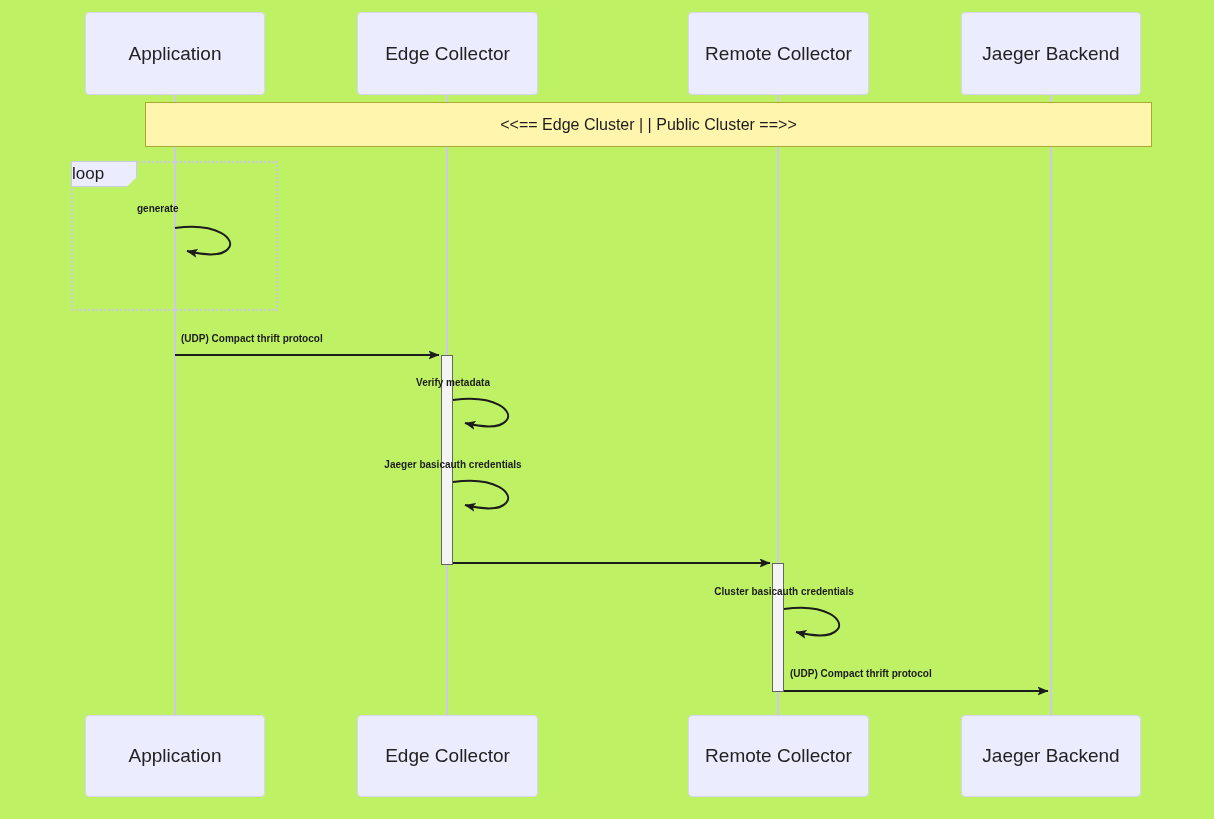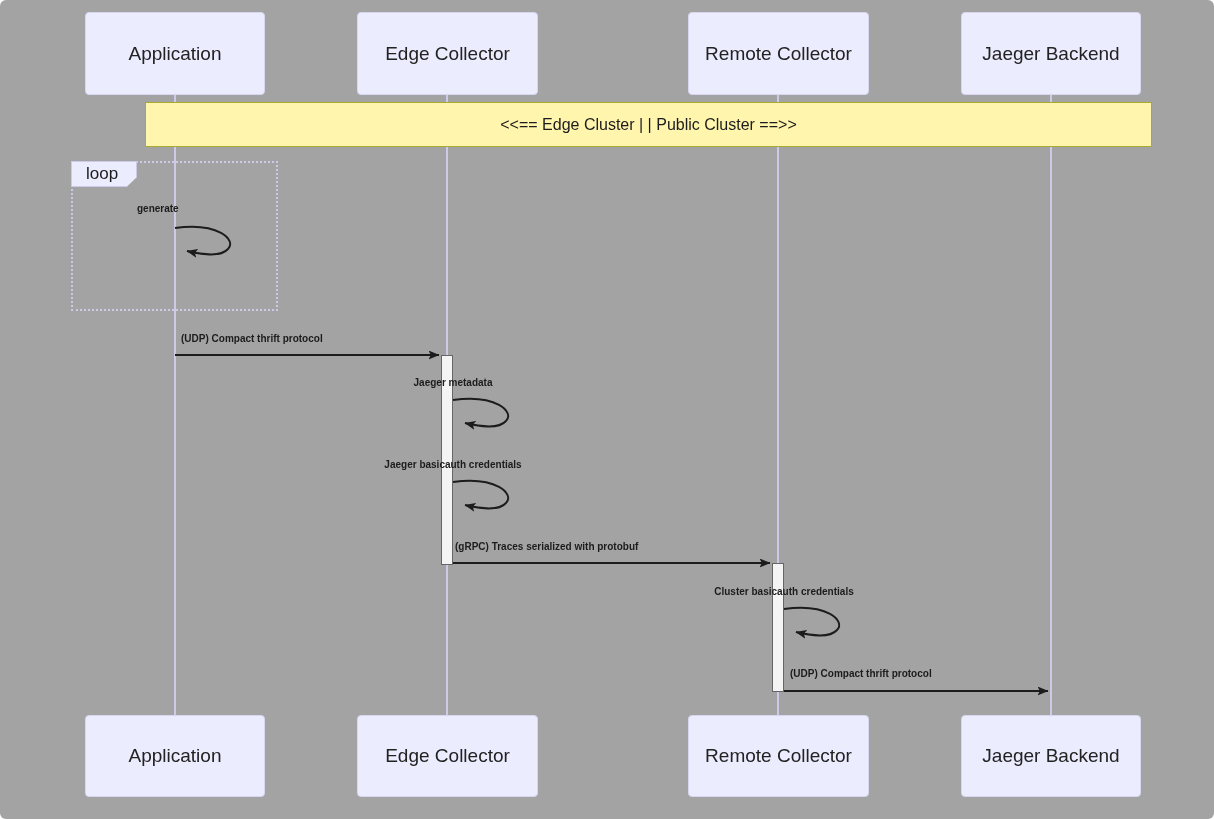--- a/index.html
+++ b/index.html
@@ -8,23 +8,22 @@
     padding: 0;
     background: #ffffff;
   }
   body {
     font-family: "Liberation Sans", sans-serif;
   }
   #diagram {
     position: relative;
     width: 1214px;
     height: 819px;
-    background: #a3a3a3;
+    background: #bef264;
     overflow: hidden;
-    border-radius: 6px;
   }
   .lifeline {
     position: absolute;
     width: 2px;
     background: #cdc9e8;
   }
   .participant-box {
     position: absolute;
     box-sizing: border-box;
     background: #ececff;
@@ -57,21 +56,21 @@
   }
   .loop-tag {
     position: absolute;
     box-sizing: border-box;
     background: #ececff;
     border: 1px solid #cdc9e8;
     color: #1c1c1c;
     font-size: 17px;
     display: flex;
     align-items: center;
-    padding-left: 14px;
+    padding-left: 0;
     clip-path: polygon(0 0, 100% 0, 100% 62%, 84% 100%, 0 100%);
   }
   .activation {
     position: absolute;
     box-sizing: border-box;
     background: #f4f4f4;
     border: 1px solid #666666;
   }
   .msg-label {
     position: absolute;
@@ -130,30 +129,27 @@
 
   <div class="msg-label" style="left:137px; top:203px;">
     <span>generate</span>
   </div>
 
   <div class="msg-label" style="left:181px; top:333px;">
     <span>(UDP) Compact thrift protocol</span>
   </div>
 
   <div class="msg-label center" style="left:453px; top:377px;">
-    <span>Jaeger metadata</span>
+    <span>Verify metadata</span>
   </div>
 
   <div class="msg-label center" style="left:453px; top:459px;">
     <span>Jaeger basicauth credentials</span>
   </div>
 
-  <div class="msg-label" style="left:455px; top:541px;">
-    <span>(gRPC) Traces serialized with protobuf</span>
-  </div>
 
   <div class="msg-label center" style="left:784px; top:586px;">
     <span>Cluster basicauth credentials</span>
   </div>
 
   <div class="msg-label" style="left:790px; top:668px;">
     <span>(UDP) Compact thrift protocol</span>
   </div>
 
   <svg class="overlay" viewBox="0 0 1214 819" xmlns="http://www.w3.org/2000/svg">

